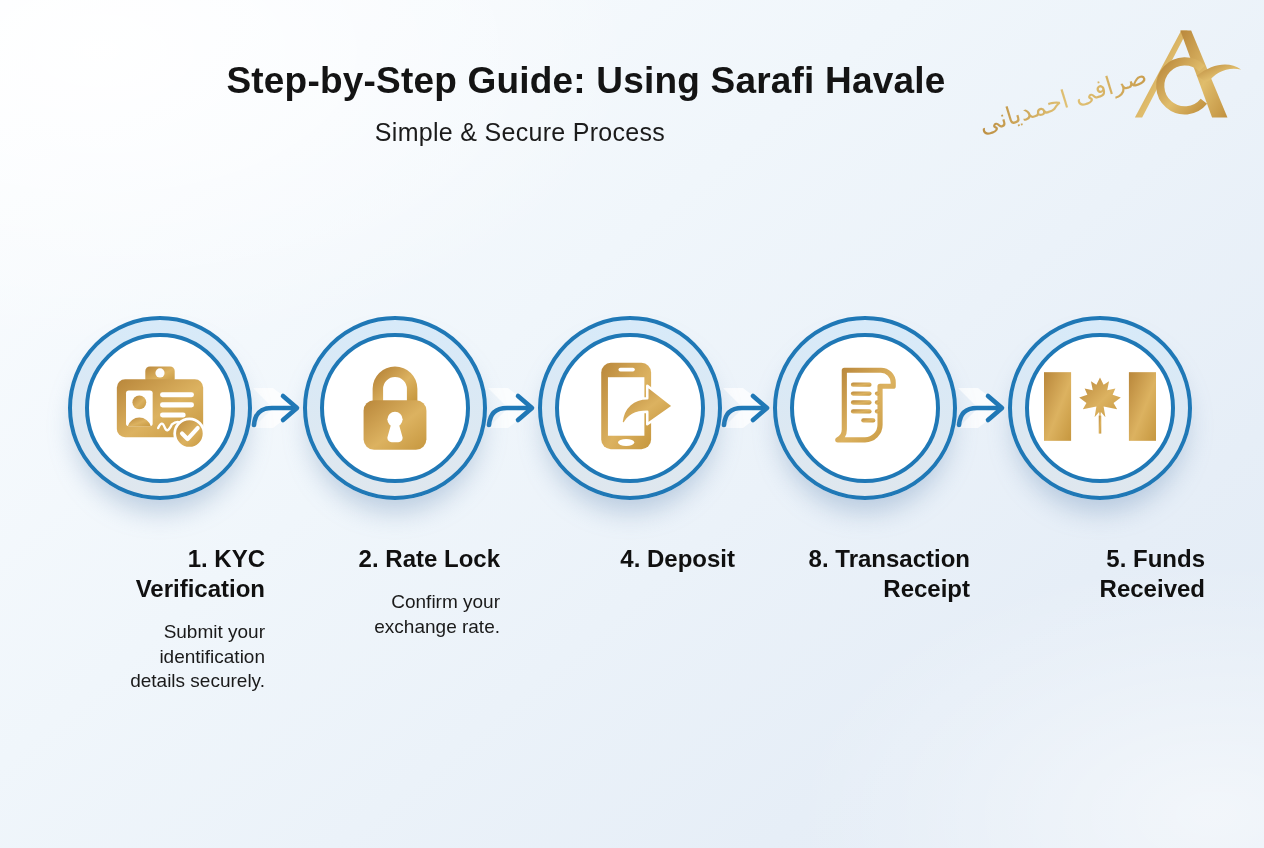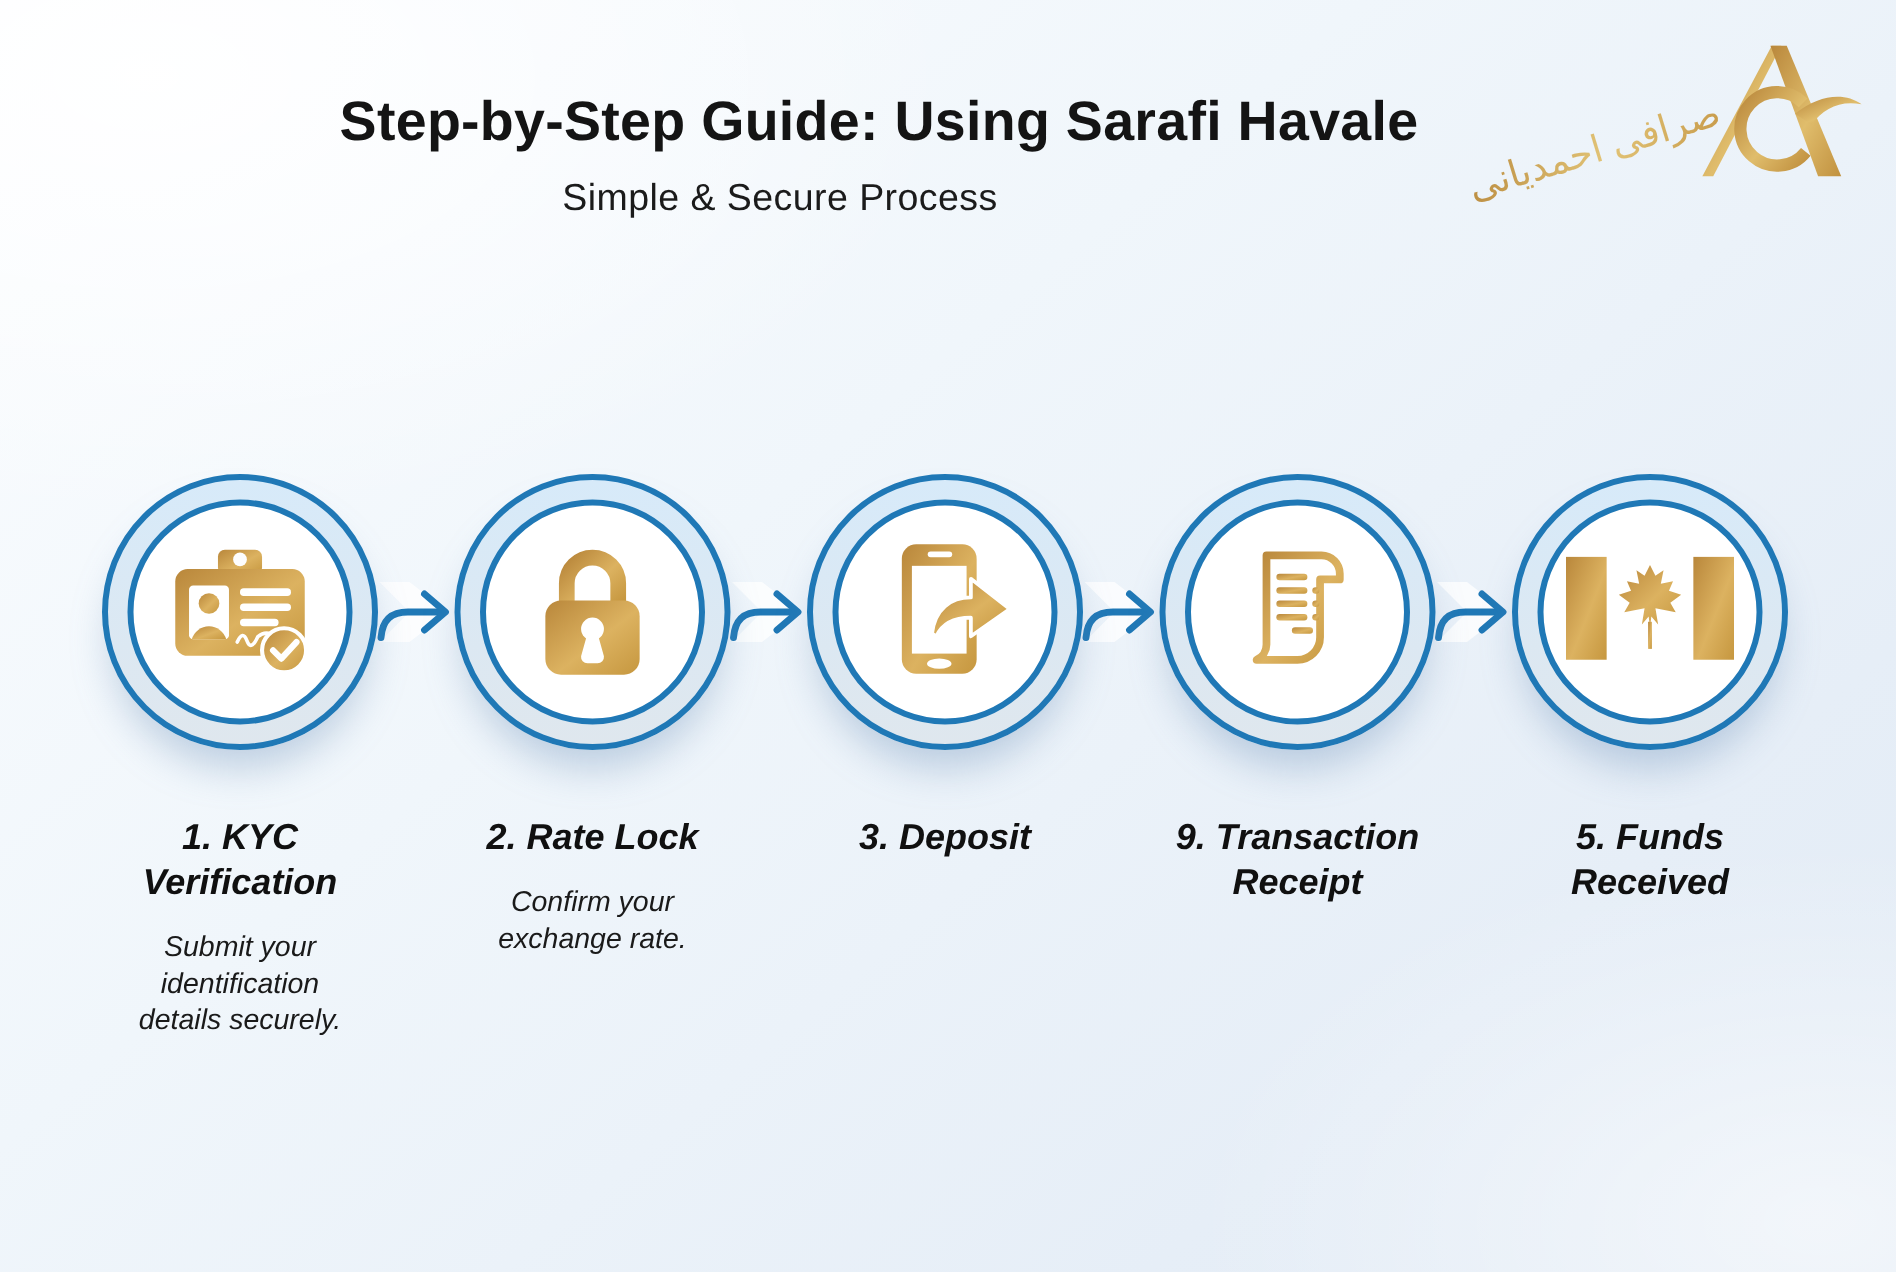--- a/index.html
+++ b/index.html
@@ -35,21 +35,21 @@
   .logo-fa{
     position:absolute;top:42px;right:104px;
     transform:rotate(-17deg);transform-origin:right center;
     font-size:25px;color:#c39a4c;
     background:linear-gradient(115deg,#b98a3e,#e2c477 55%,#c79a4a);
     -webkit-background-clip:text;background-clip:text;
     -webkit-text-fill-color:transparent;color:transparent;
     white-space:nowrap;
   }
   
-  .step{position:absolute;top:316px;width:210px;text-align:center;font-style:italic;}
+  .step{position:absolute;top:316px;width:210px;text-align:right;}
   .ring{
     position:relative;margin:0 auto;z-index:2;
     width:176px;height:176px;border-radius:50%;
     border:4px solid #1f78b6;
     background:linear-gradient(180deg,#d7eaf9 0%,#dfe7ee 100%);
     box-shadow:0 18px 26px -6px rgba(110,145,185,.40);
     display:flex;align-items:center;justify-content:center;
   }
   .disc{
     width:142px;height:142px;border-radius:50%;
@@ -171,21 +171,21 @@
               </defs>
             <rect x="20" y="4" width="52" height="90" rx="10" fill="url(#gC)"></rect>
             <rect x="27" y="19" width="38" height="61" fill="#ffffff"></rect>
             <rect x="38" y="9" width="17" height="4" rx="2" fill="#ffffff"></rect>
             <ellipse cx="46" cy="87" rx="8.5" ry="3.6" fill="#ffffff"></ellipse>
             <path d="M41,66 C43,49 54,41 68,41 V28 L95,49 L68,68 V55 C57,55 48,59 44,68 Z" fill="url(#gC)" stroke="#ffffff" stroke-width="2.6" stroke-linejoin="round"></path>
           </svg>
         </span>
       </div>
     </div>
-    <div class="step-title">3. Deposit</div>
+    <div class="step-title">4. Deposit</div>
   </div>
 
   <div class="step s4">
     <div class="ring">
       <div class="disc">
         <span>
           <svg width="94" height="94" viewBox="0 0 100 100">
             <defs>
                 <linearGradient id="gD" x1="0" y1="0" x2="1" y2="1">
               <stop offset="0" stop-color="#b9873b"></stop>
@@ -199,21 +199,21 @@
             <rect x="60.5" y="34.5" width="5" height="4.6" rx="2.3" fill="url(#gD)"></rect>
             <rect x="35" y="44" width="22" height="4.6" rx="2.3" fill="url(#gD)"></rect>
             <rect x="60.5" y="44" width="5" height="4.6" rx="2.3" fill="url(#gD)"></rect>
             <rect x="35" y="53.5" width="22" height="4.6" rx="2.3" fill="url(#gD)"></rect>
             <rect x="60.5" y="53.5" width="5" height="4.6" rx="2.3" fill="url(#gD)"></rect>
             <rect x="46" y="63" width="15" height="4.6" rx="2.3" fill="url(#gD)"></rect>
           </svg>
         </span>
       </div>
     </div>
-    <div class="step-title">9. Transaction
+    <div class="step-title">8. Transaction
 Receipt</div>
   </div>
 
   <div class="step s5">
     <div class="ring">
       <div class="disc">
         <span>
           <svg width="112" height="69" viewBox="0 0 124 76">
             <defs>
                 <linearGradient id="gE" x1="0" y1="0" x2="1" y2="1">

